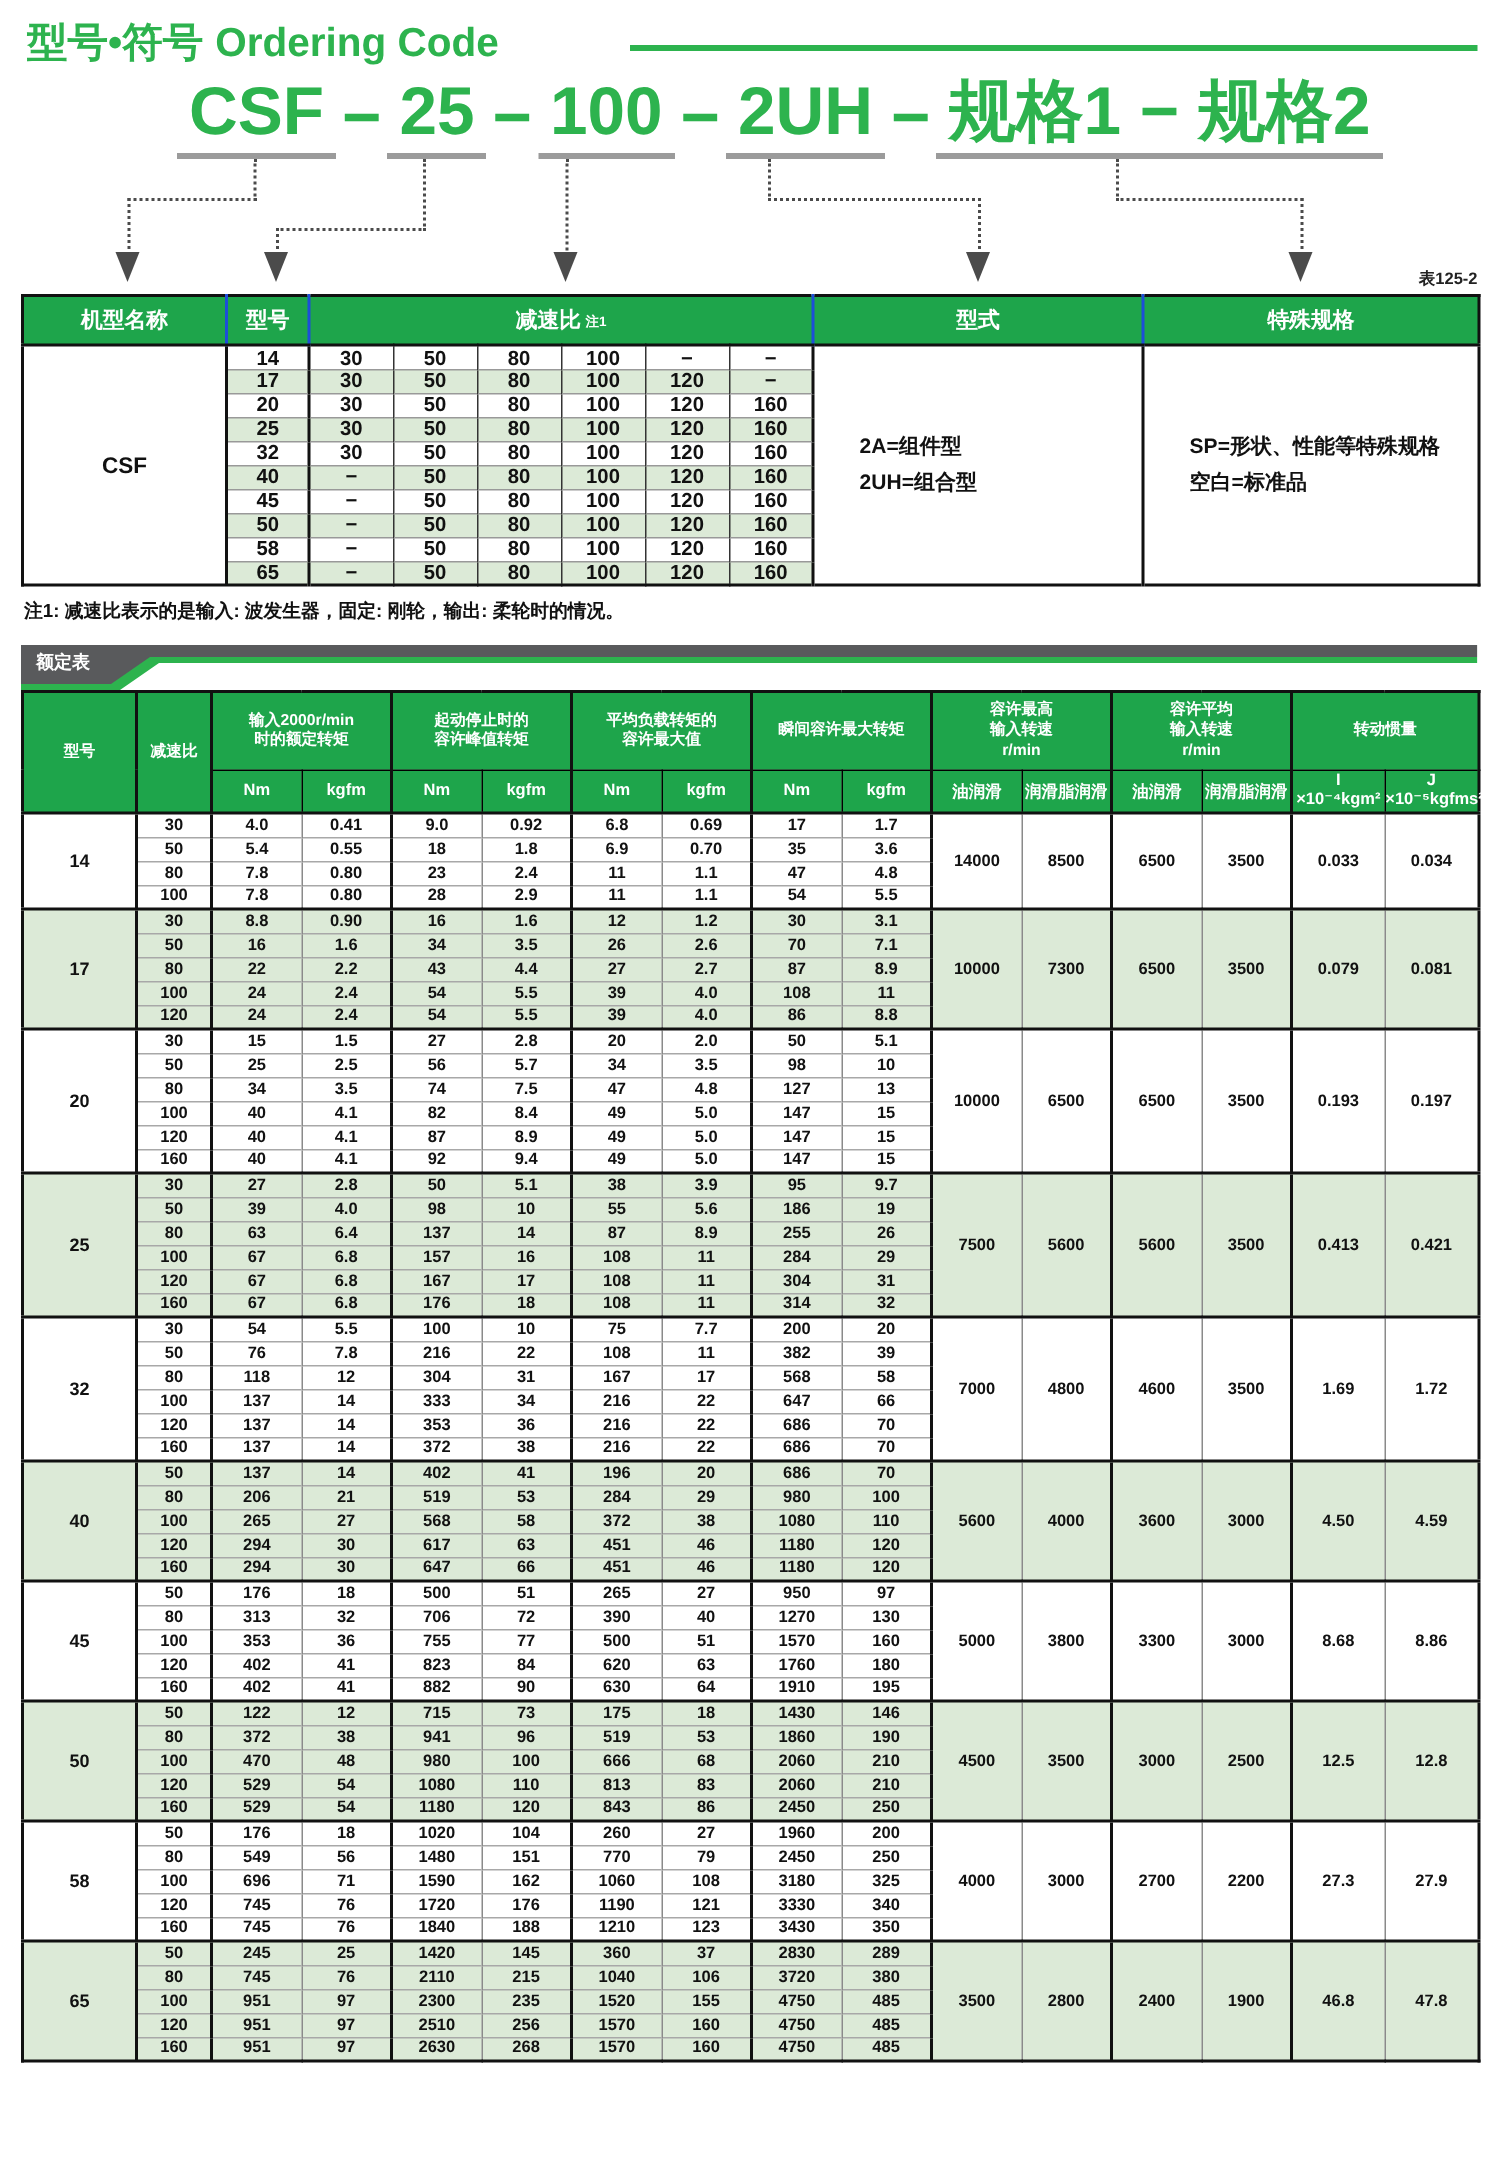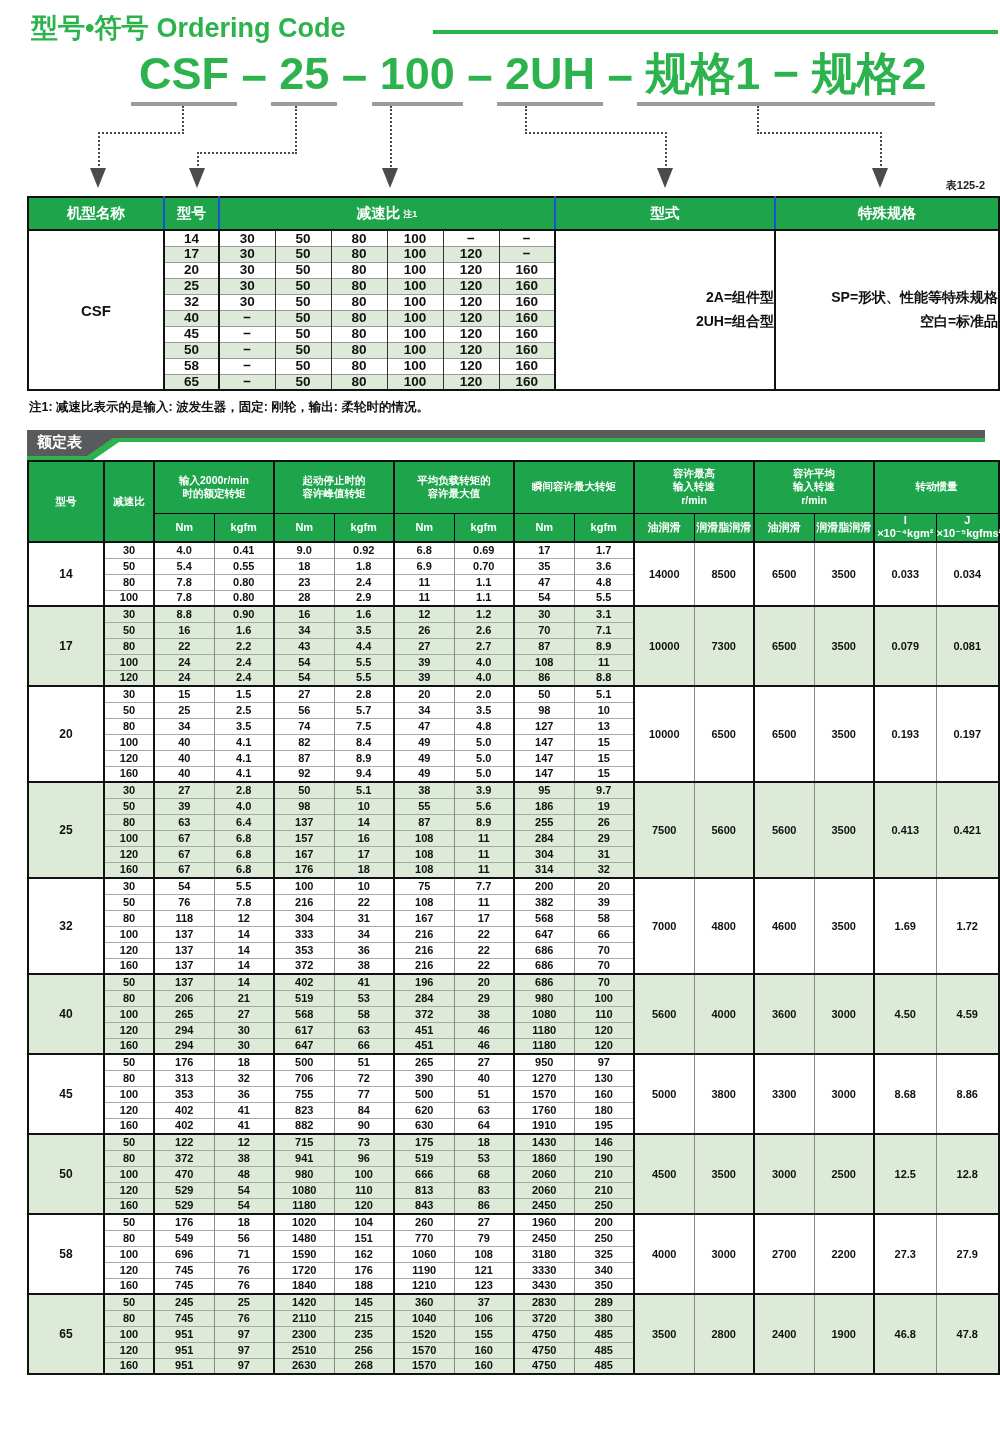--- a/index.html
+++ b/index.html
@@ -2,21 +2,21 @@
 <html><head>
 <meta charset="utf-8">
 <style>
   :root{
     --green:#1ea54b; --green-text:#2db34e; --ltgreen:#dcead7;
     --gray:#595a5c; --line:#9b9b9b; --dot:#4b4b4b;
   }
   *{box-sizing:border-box; margin:0; padding:0;}
   body{background:#fff;}
   .page{width:1000px;height:1448px;position:relative;overflow:hidden;background:#fff;
-        font-family:"Liberation Sans","DejaVu Sans",sans-serif;color:#111;padding-left:13px;}
+        font-family:"Liberation Sans","DejaVu Sans",sans-serif;color:#111;}
   
   .top-area{position:relative;height:196px;}
   .main-title{position:absolute;left:18px;top:10px;font-size:27px;font-weight:bold;color:var(--green-text);white-space:nowrap;}
   .main-title .en{margin-left:8px;}
   .title-rule{position:absolute;left:420px;width:565px;top:30px;height:4px;background:var(--green-text);}
   .code-line{position:absolute;left:118px;top:48px;display:flex;align-items:flex-end;
              font-size:45px;font-weight:bold;color:var(--green-text);line-height:1.15;white-space:nowrap;}
   .code-line .seg{border-bottom:4px solid var(--line);padding:0 8px 2px 8px;}
   .code-line .dash{padding:0 4px 2px 4px;}
   .dot{position:absolute;}
@@ -31,29 +31,29 @@
                border-right:2px solid #1d4ed8;border-bottom:2px solid #111;text-align:center;}
   #t1 thead th:last-child{border-right:none;}
   #t1 thead .small{font-size:9px;margin-left:3px;vertical-align:1px;}
   #t1 td{text-align:center;height:16px;font-size:13.5px;font-weight:bold;border-right:1px solid #333;padding:0;line-height:1;}
   #t1 td:last-child{border-right:none;}
   #t1 td.tk{border-right:2px solid #111;}
   #t1 tbody tr + tr td{border-top:1px solid #999;}
   #t1 tr.alt td{background:var(--ltgreen);}
   #t1 td.wbg{background:#fff;}
   #t1 .modelcell{font-size:15px;}
-  #t1 .bigcell{text-align:right;padding-left:30px;font-size:14px;white-space:pre-line;line-height:1.7;}
+  #t1 .bigcell{text-align:left;padding-left:30px;font-size:14px;white-space:pre-line;line-height:1.7;}
   .note1{margin:8px 0 0 16px;font-size:12.5px;font-weight:bold;}
   
   .banner{position:relative;margin:14px 15px 0 14px;height:30px;}
   .banner-gray{position:absolute;inset:0;background:var(--gray);
       clip-path:polygon(0 0,971px 0,971px 8px,88px 8px,68px 26px,0 26px);}
   .banner-green{position:absolute;inset:0;background:var(--green-text);
       clip-path:polygon(0 26px,60px 26px,86px 8px,971px 8px,971px 12px,92px 12px,66px 30px,0 30px);}
-  .banner-text{position:absolute;left:10px;top:3px;color:#fff;font-size:15px;font-weight:bold;}
+  .banner-text{position:absolute;left:10px;top:3px;color:#fff;font-size:12px;font-weight:bold;}
   .series-row{display:flex;justify-content:space-between;align-items:flex-end;margin:12px 15px 3px 14px;}
   .series-title{color:var(--green-text);font-size:18px;font-weight:bold;}
   
   #t2{margin-left:14px;width:971px;border-collapse:collapse;border:2px solid #111;table-layout:fixed;}
   #t2 thead th{background:var(--green);color:#fff;font-weight:bold;text-align:center;
                border-right:1px solid #000;border-bottom:1px solid #000;white-space:pre-line;padding:0;}
   #t2 thead th.tk{border-right:2px solid #111;}
   #t2 thead th:last-child{border-right:none;margin-top:32px;}
   #t2 thead tr:first-child th{height:52px;font-size:10.5px;line-height:1.3;}
   #t2 thead tr:last-child th{height:24px;font-size:11px;}

